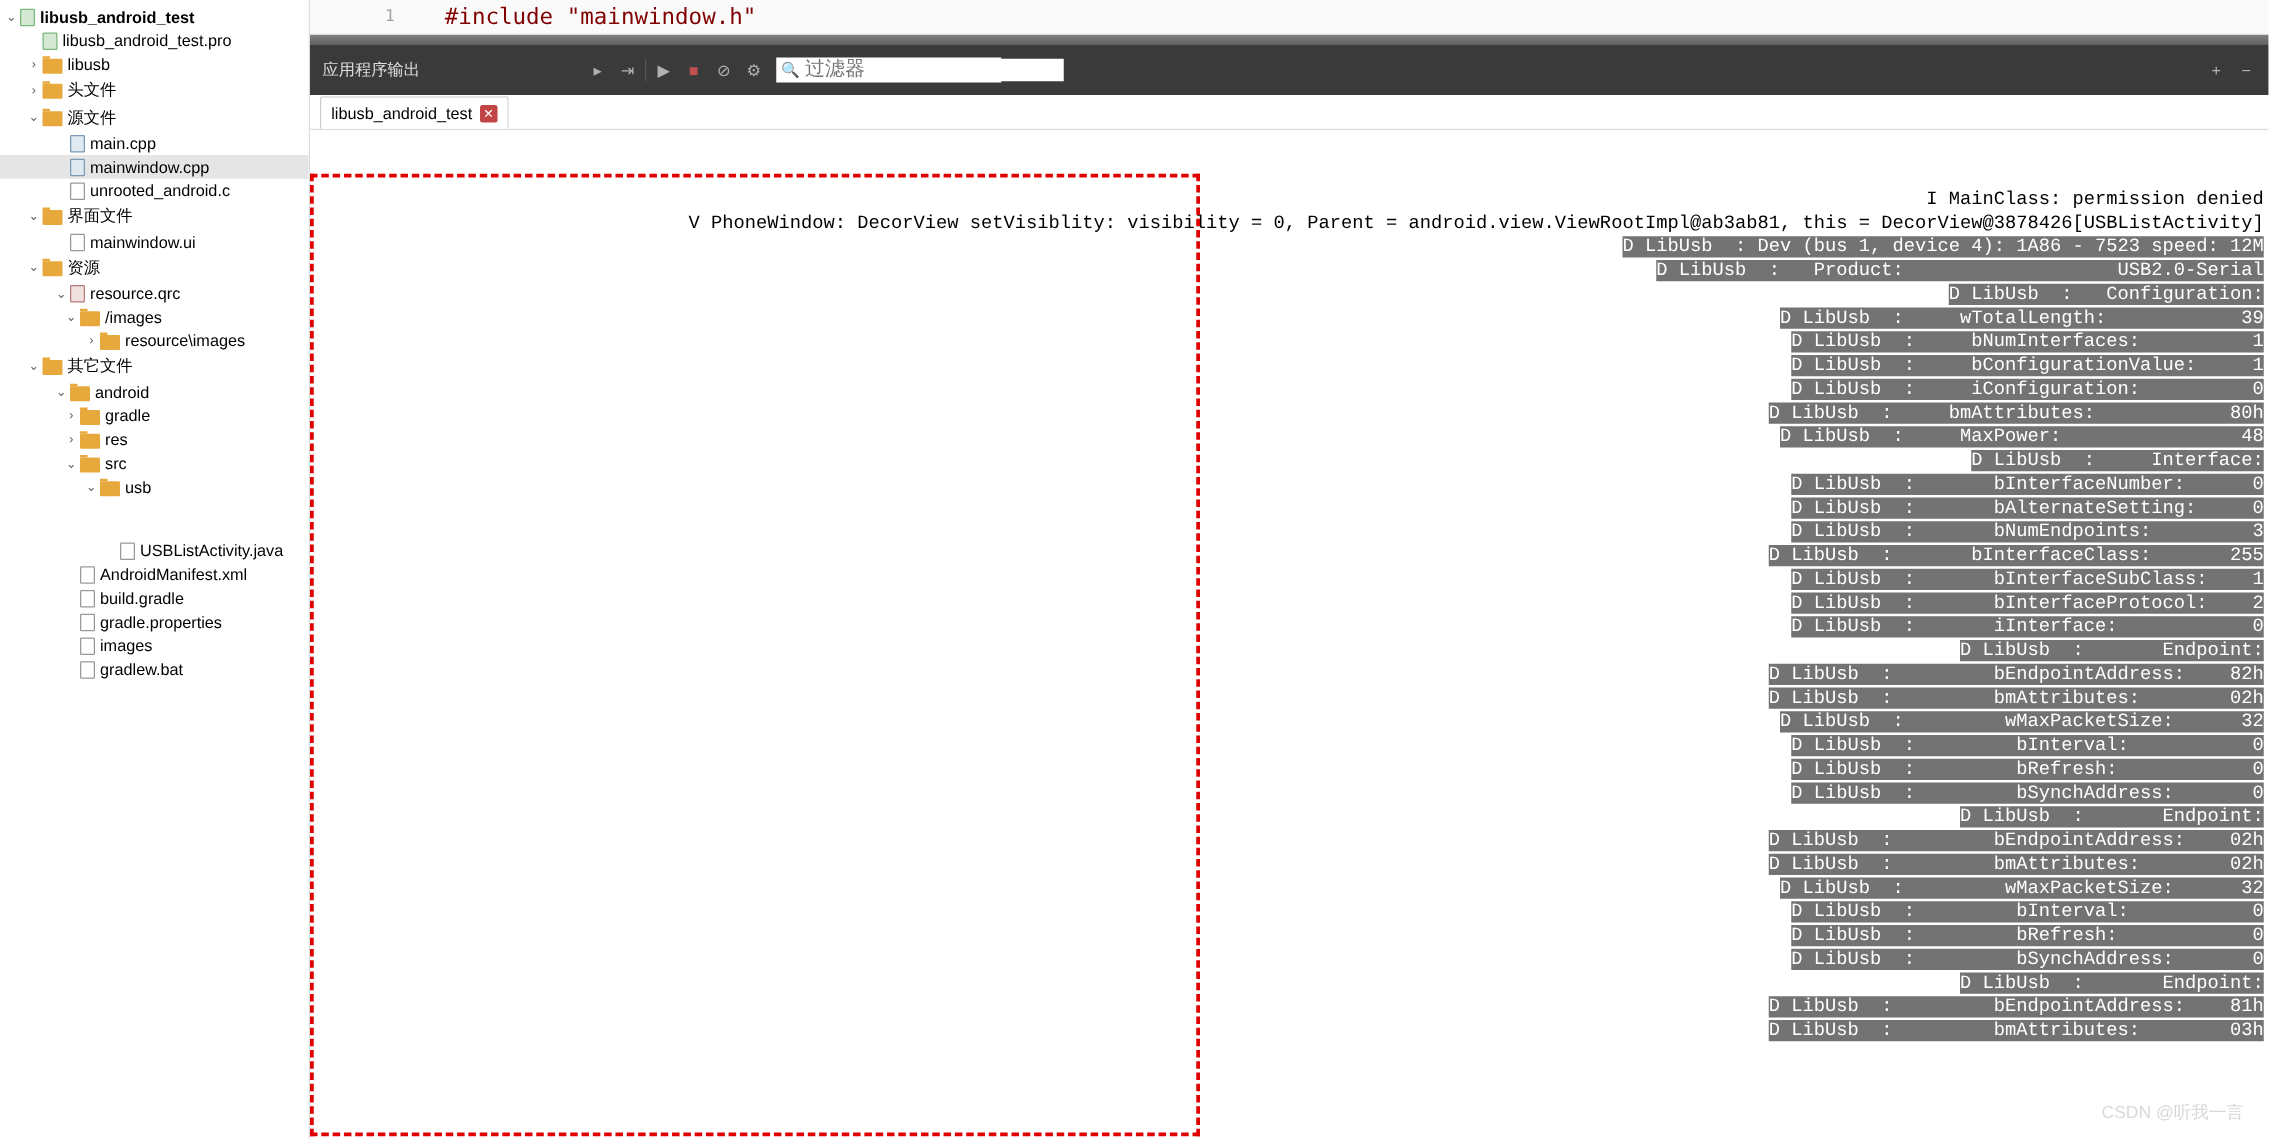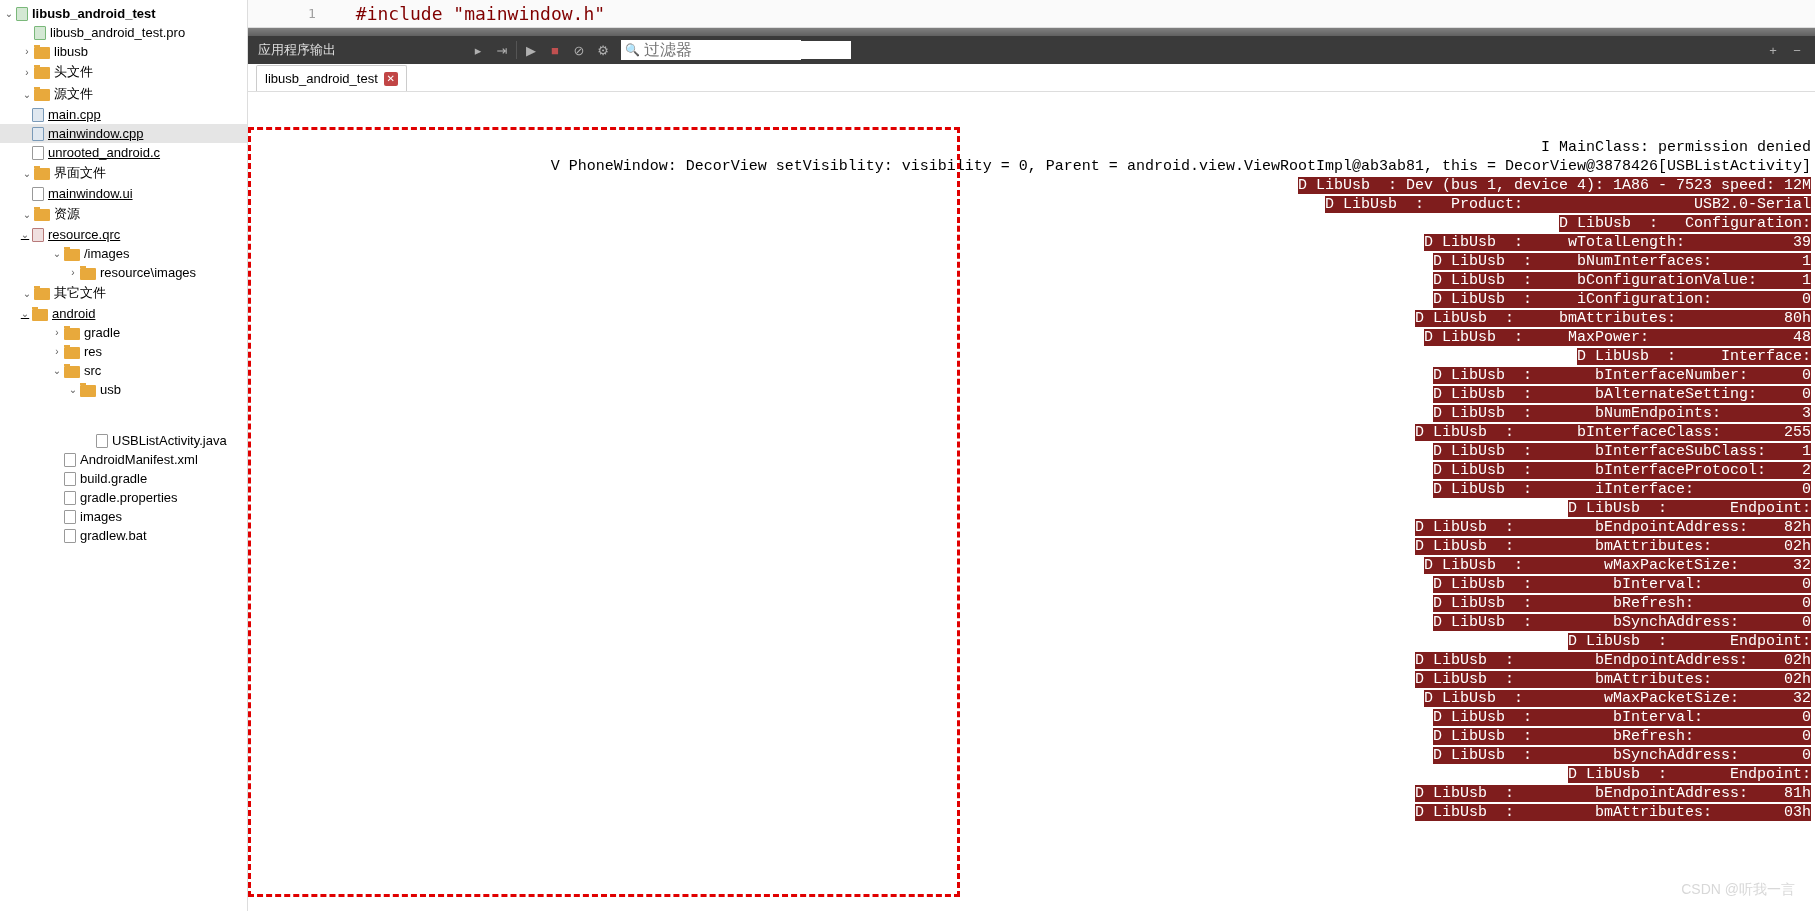--- a/index.html
+++ b/index.html
@@ -14,49 +14,49 @@
 .folder-icon::before { content: ""; position: absolute; top: -2px; left: 0; width: 6px; height: 2px; background: #e8a93c; }
 .folder-special { background: #e8a93c; }
 .file-icon { background: #fff; border: 1px solid #999; border-radius: 1px; height: 14px; width: 12px; }
 .cpp-icon { background: #e0e8f0; border: 1px solid #7a9ab8; }
 .pro-icon { background: #d4e8d4; border: 1px solid #7ab87a; }
 .qrc-icon { background: #f0e0e0; border: 1px solid #b87a7a; }
 .tree-label { flex: 1; color: #000; }
 .tree-root { font-weight: bold; }
 .indent-0 { padding-left: 2px; }
 .indent-1 { padding-left: 20px; }
-.indent-2 { padding-left: 18px; text-decoration: underline; }
+.indent-2 { padding-left: 42px; }
 .indent-3 { padding-left: 50px; }
 .indent-4 { padding-left: 66px; }
 .indent-5 { padding-left: 82px; margin-top: 32px; }
 
 .content { flex: 1; display: flex; flex-direction: column; overflow: hidden; }
 .editor-top { height: 28px; background: #fafafa; border-bottom: 1px solid #ddd; display: flex; align-items: center; padding-left: 60px; font-family: Consolas, monospace; font-size: 16px; color: #2a2a2a; }
 .line-num { color: #a0a0a0; margin-right: 40px; font-size: 13px; }
 .code-preview { color: #800000; font-size: 18px; }
 .scrollbar-hint { height: 8px; background: linear-gradient(to bottom, #808080, #606060); }
 
-.output-toolbar { height: 28px; background: #3a3a3a; display: flex; align-items: center; color: #ddd; font-size: 13px; }
+.output-toolbar { height: 40px; background: #3a3a3a; display: flex; align-items: center; color: #ddd; font-size: 13px; }
 .output-title { padding: 0 10px; }
 .tb-spacer { flex: 0 0 120px; }
 .tb-btn { display: inline-flex; align-items: center; justify-content: center; width: 22px; height: 22px; margin: 0 1px; color: #b0b0b0; cursor: pointer; }
 .tb-btn.red { color: #c05050; }
 .tb-sep { width: 1px; height: 18px; background: #555; margin: 0 2px; }
 .filter-wrap { display: flex; align-items: center; background: #fff; height: 20px; margin-left: 6px; padding: 0 4px; width: 180px; }
 .filter-wrap .search-icon { color: #888; margin-right: 4px; font-size: 12px; }
 .filter-input { border: none; outline: none; font-size: 16px; flex: 1; }
 .tb-right { margin-left: auto; display: flex; align-items: center; padding-right: 6px; }
 
 .tab-bar { height: 28px; background: #fff; border-bottom: 1px solid #ddd; display: flex; align-items: flex-end; padding-left: 8px; }
 .tab { height: 26px; display: flex; align-items: center; padding: 0 8px; border: 1px solid #ccc; border-bottom: none; background: #fff; border-radius: 2px 2px 0 0; font-size: 13px; }
 .tab .close-x { display: inline-flex; align-items: center; justify-content: center; width: 14px; height: 14px; background: #c14545; color: #fff; border-radius: 2px; font-size: 10px; margin-left: 6px; cursor: pointer; }
 
 .console { flex: 1; background: #fff; font-family: Consolas, "Courier New", monospace; font-size: 15px; padding: 8px 4px; position: relative; white-space: pre; overflow: hidden; color: #000; line-height: 19px; }
 .console-line { display: block; text-align: right; }
-.sel { background: #7f1d1d; color: #fff; }
+.sel { background: #737373; color: #fff; }
 .redbox { position: absolute; border: 3px dashed #e00000; pointer-events: none; }
 .watermark { position: absolute; font-size: 14px; color: #d8d8d8; right: 20px; bottom: 12px; margin-left: 41px; }
 </style>
 </head>
 <body>
 
 <div class="main">
   <div class="sidebar" id="tree">
       <div class="tree-item indent-0">
         <span class="chevron">⌄</span>

